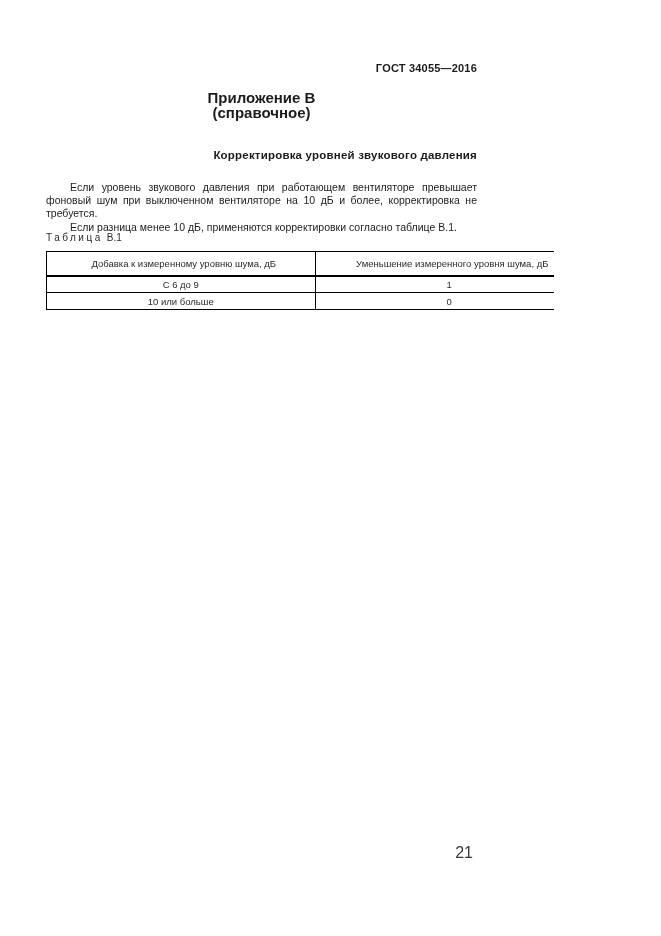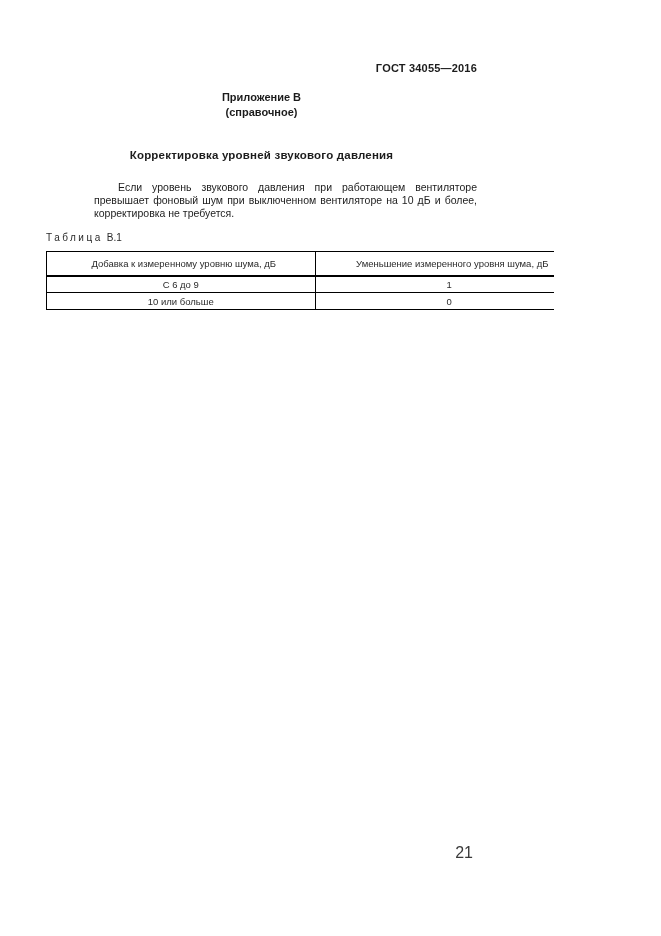--- a/index.html
+++ b/index.html
@@ -18,40 +18,40 @@
     top: 62px; left: 46px; right: 77px;
     text-align: right;
     font-size: 11px;
     font-weight: bold;
     letter-spacing: 0.2px;
   }
   .appendix {
     position: absolute;
     top: 90px; left: 46px; right: 77px;
     text-align: center;
-    font-size: 11px;
+    font-size: 15px;
     font-weight: bold;
     line-height: 15px;
   }
   .section-title {
     position: absolute;
     top: 149px; left: 46px; right: 77px;
-    text-align: center;
+    text-align: right;
     font-size: 11.5px;
     font-weight: bold;
     letter-spacing: 0.2px;
   }
   .body-text {
     position: absolute;
     top: 181px; left: 46px; right: 77px;
     font-size: 10.5px;
     line-height: 13.2px;
     text-align: justify;
   }
-  .body-text p { text-indent: 24px; margin-left: 48px; }
+  .body-text p { text-indent: 24px; }
   .table-label {
     position: absolute;
     top: 232px; left: 46px;
     font-size: 10px;
     color: #2a2a2a;
   }
   .table-label .spaced { letter-spacing: 2.5px; }
   .table-label .num { margin-left: 4px; }
   table.data-table {
     position: absolute;
@@ -94,20 +94,21 @@
 
   <div class="appendix">
     <div>Приложение В</div>
     <div>(справочное)</div>
   </div>
 
   <div class="section-title">Корректировка уровней звукового давления</div>
 
   <div class="body-text">
     <p>Если уровень звукового давления при работающем вентиляторе превышает фоновый шум при выключенном вентиляторе на 10 дБ и более, корректировка не требуется.</p>
+    <p>Если разница менее 10 дБ, применяются корректировки согласно таблице В.1.</p>
   </div>
 
   <div class="table-label">
     <span class="spaced">Таблица</span><span class="num">В.1</span>
   </div>
 
   <table class="data-table">
     <thead>
       <tr>
         <th>Добавка к измеренному уровню шума, дБ</th>

